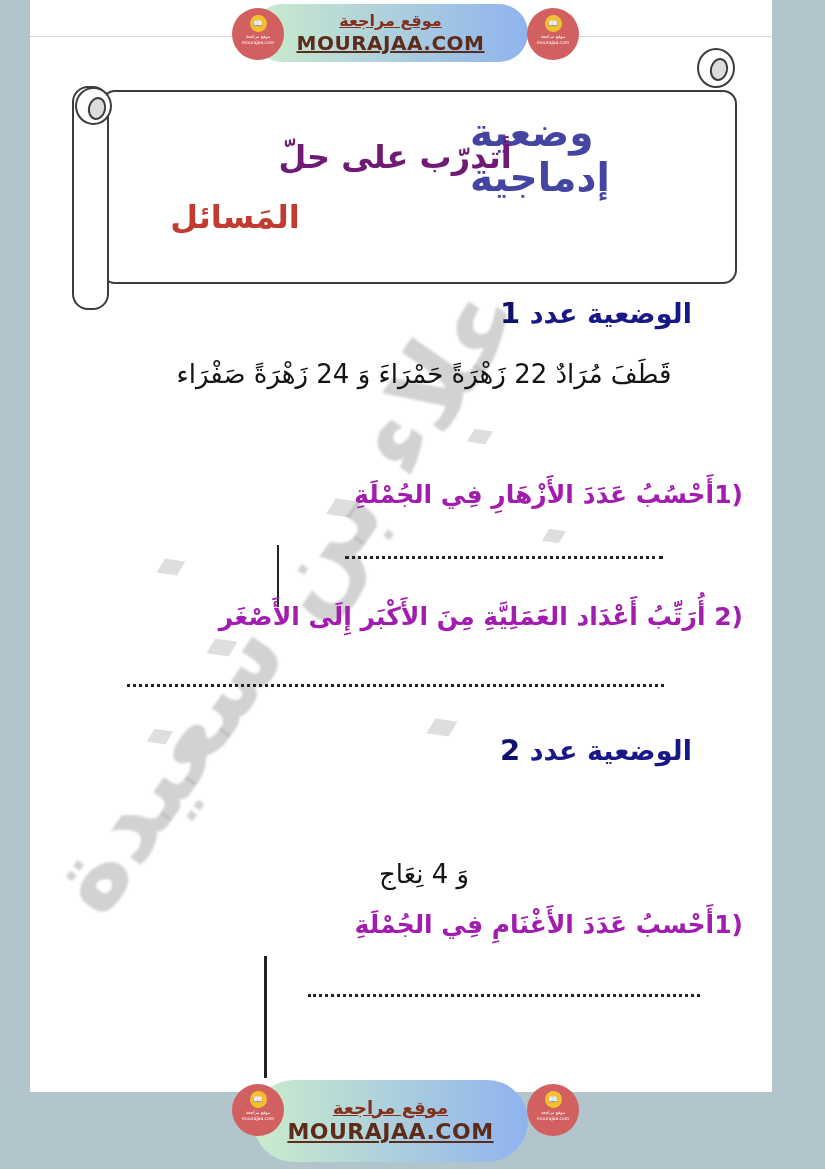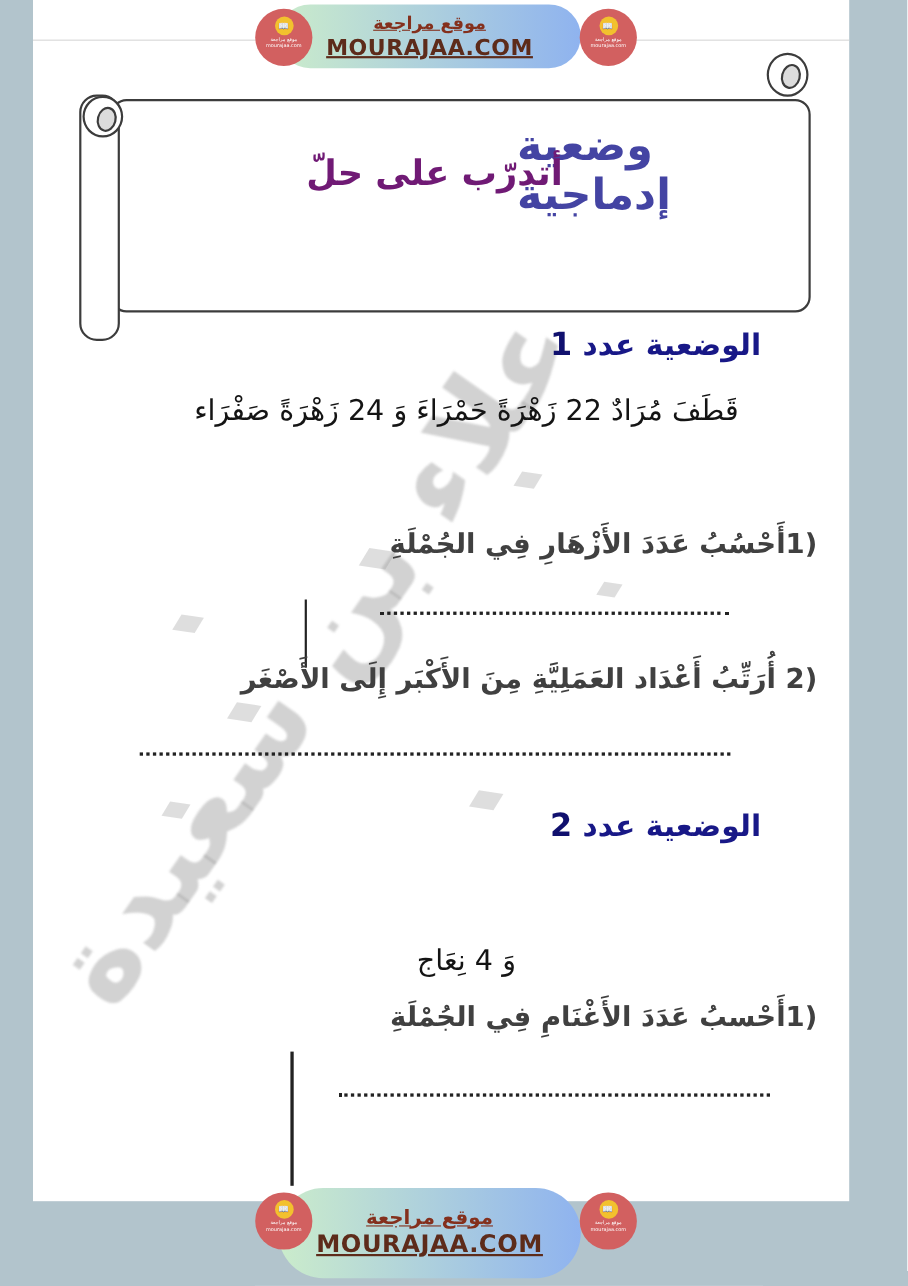--- a/index.html
+++ b/index.html
@@ -44,21 +44,21 @@
         color:#701a75;font-size:32px;font-weight:600;}
   .banner-red2{position:absolute;left:150px;top:198px;width:170px;direction:rtl;text-align:center;
         color:#c23b30;font-size:32px;font-weight:600;}
 
   
   .heading{position:absolute;left:390px;width:302px;direction:rtl;
         color:#181887;font-size:27px;font-weight:bold;}
   .heading .num{font-size:29px;color:#10106e;}
   .body-line{position:absolute;left:105px;width:638px;direction:rtl;text-align:center;
         color:#141414;font-size:26px;line-height:1.5;}
-  .question{position:absolute;direction:rtl;text-align:right;color:#404040;font-size:25px;font-weight:600;}
+  .question{position:absolute;direction:rtl;text-align:right;color:#a21caf;font-size:25px;font-weight:600;}
   .question .mk{direction:ltr;unicode-bidi:embed;}
   .dots{position:absolute;border-bottom:3.5px dotted #222;}
   .vmark{position:absolute;background:#222;}
 
   
   .watermark{position:absolute;left:40px;top:470px;width:580px;text-align:center;
         transform:rotate(-55deg);color:rgba(148,148,148,.42);font-size:105px;font-weight:bold;
         direction:rtl;white-space:nowrap;filter:blur(1px);pointer-events:none;}
   .speckle{position:absolute;background:rgba(160,160,160,.35);transform:skewX(-25deg) rotate(8deg);}
 </style>
@@ -96,20 +96,21 @@
   <div class="scroll-roll"></div>
   <div class="curl lft">
       <div class="inner"></div>
     </div>
   <div class="curl rgt">
       <div class="inner"></div>
     </div>
 
   <div class="banner-blue">وضعية إدماجية</div>
   <div class="banner-red1">أتدرّب على حلّ</div>
+  <div class="banner-red2">المَسائل</div>
 
   <div class="heading" style="top:296px;">
     <span>الوضعية عدد</span>
     <span class="num">1</span>
   </div>
   <div class="body-line" style="top:355px;">قَطَفَ مُرَادٌ 22 زَهْرَةً حَمْرَاءَ وَ 24 زَهْرَةً صَفْرَاء</div>
 
   <div class="question" style="left:300px;top:480px;width:443px;">
     <span class="mk">1)</span><span>أَحْسُبُ عَدَدَ الأَزْهَارِ فِي الجُمْلَةِ</span>
   </div>

